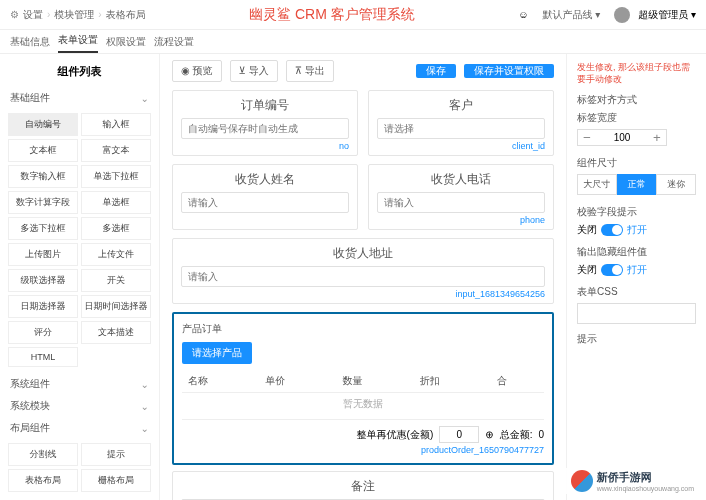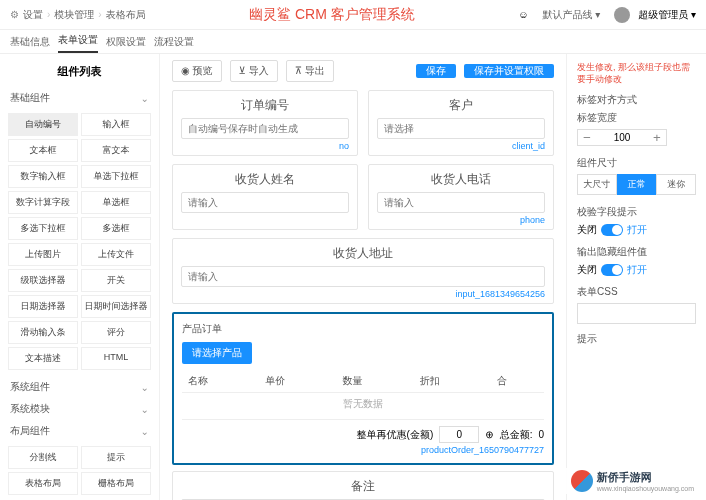--- a/index.html
+++ b/index.html
@@ -114,21 +114,20 @@
         <div class="comp-item">数字计算字段</div>
         <div class="comp-item">单选框</div>
         <div class="comp-item">多选下拉框</div>
         <div class="comp-item">多选框</div>
         <div class="comp-item">上传图片</div>
         <div class="comp-item">上传文件</div>
         <div class="comp-item">级联选择器</div>
         <div class="comp-item">开关</div>
         <div class="comp-item">日期选择器</div>
         <div class="comp-item">日期时间选择器</div>
-        <div class="comp-item">滑动输入条</div>
         <div class="comp-item">评分</div>
         <div class="comp-item">文本描述</div>
         <div class="comp-item">HTML</div>
       </div>
     <div class="collapse-header">
       <span>系统组件</span>
         <span class="chev">⌄</span>
     </div>
     <div class="collapse-header">
       <span>系统模块</span>

